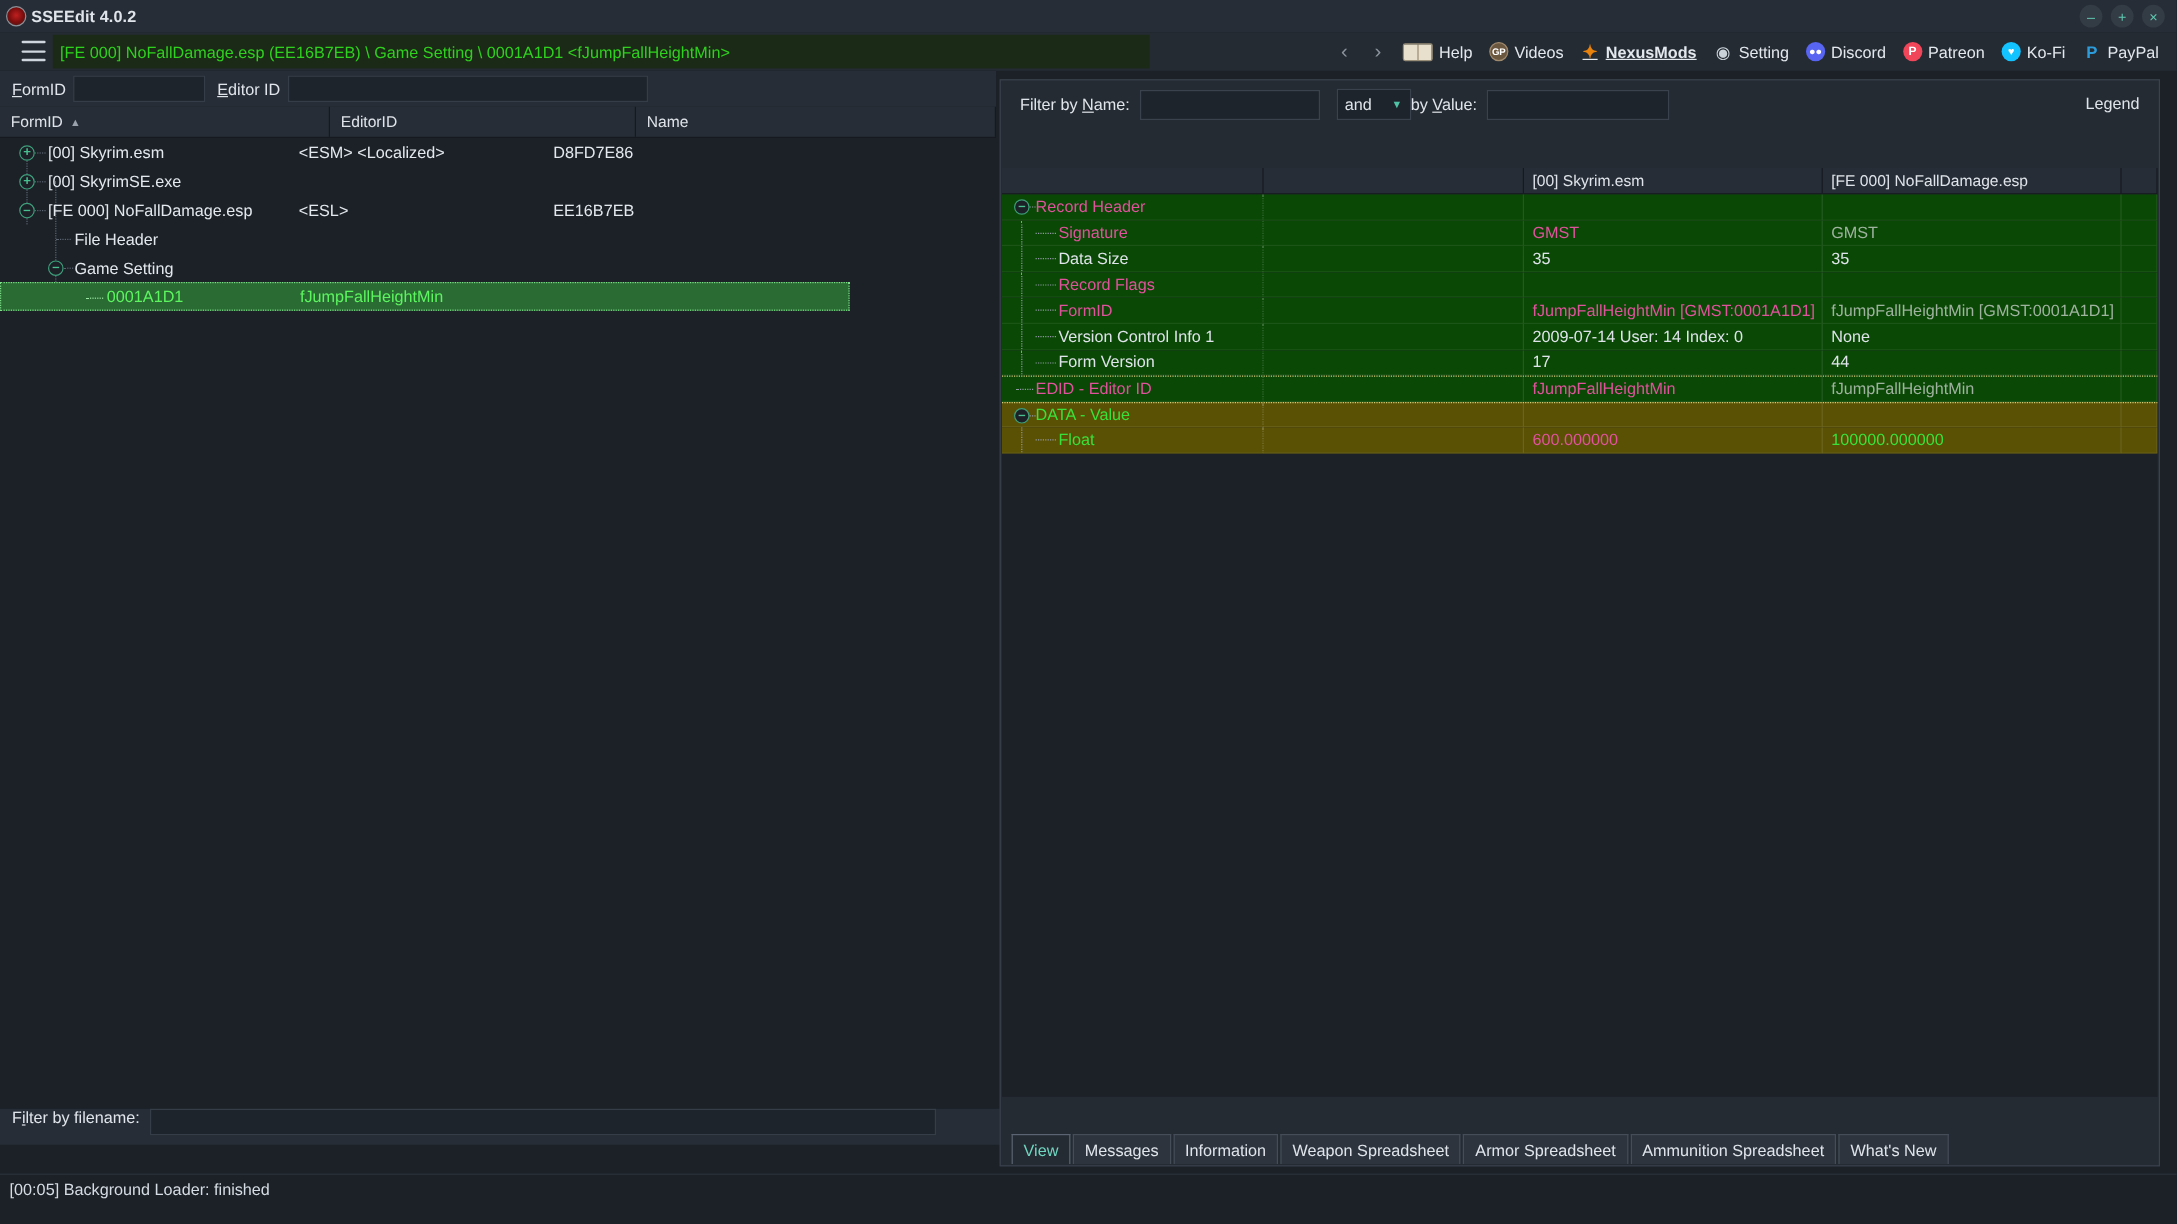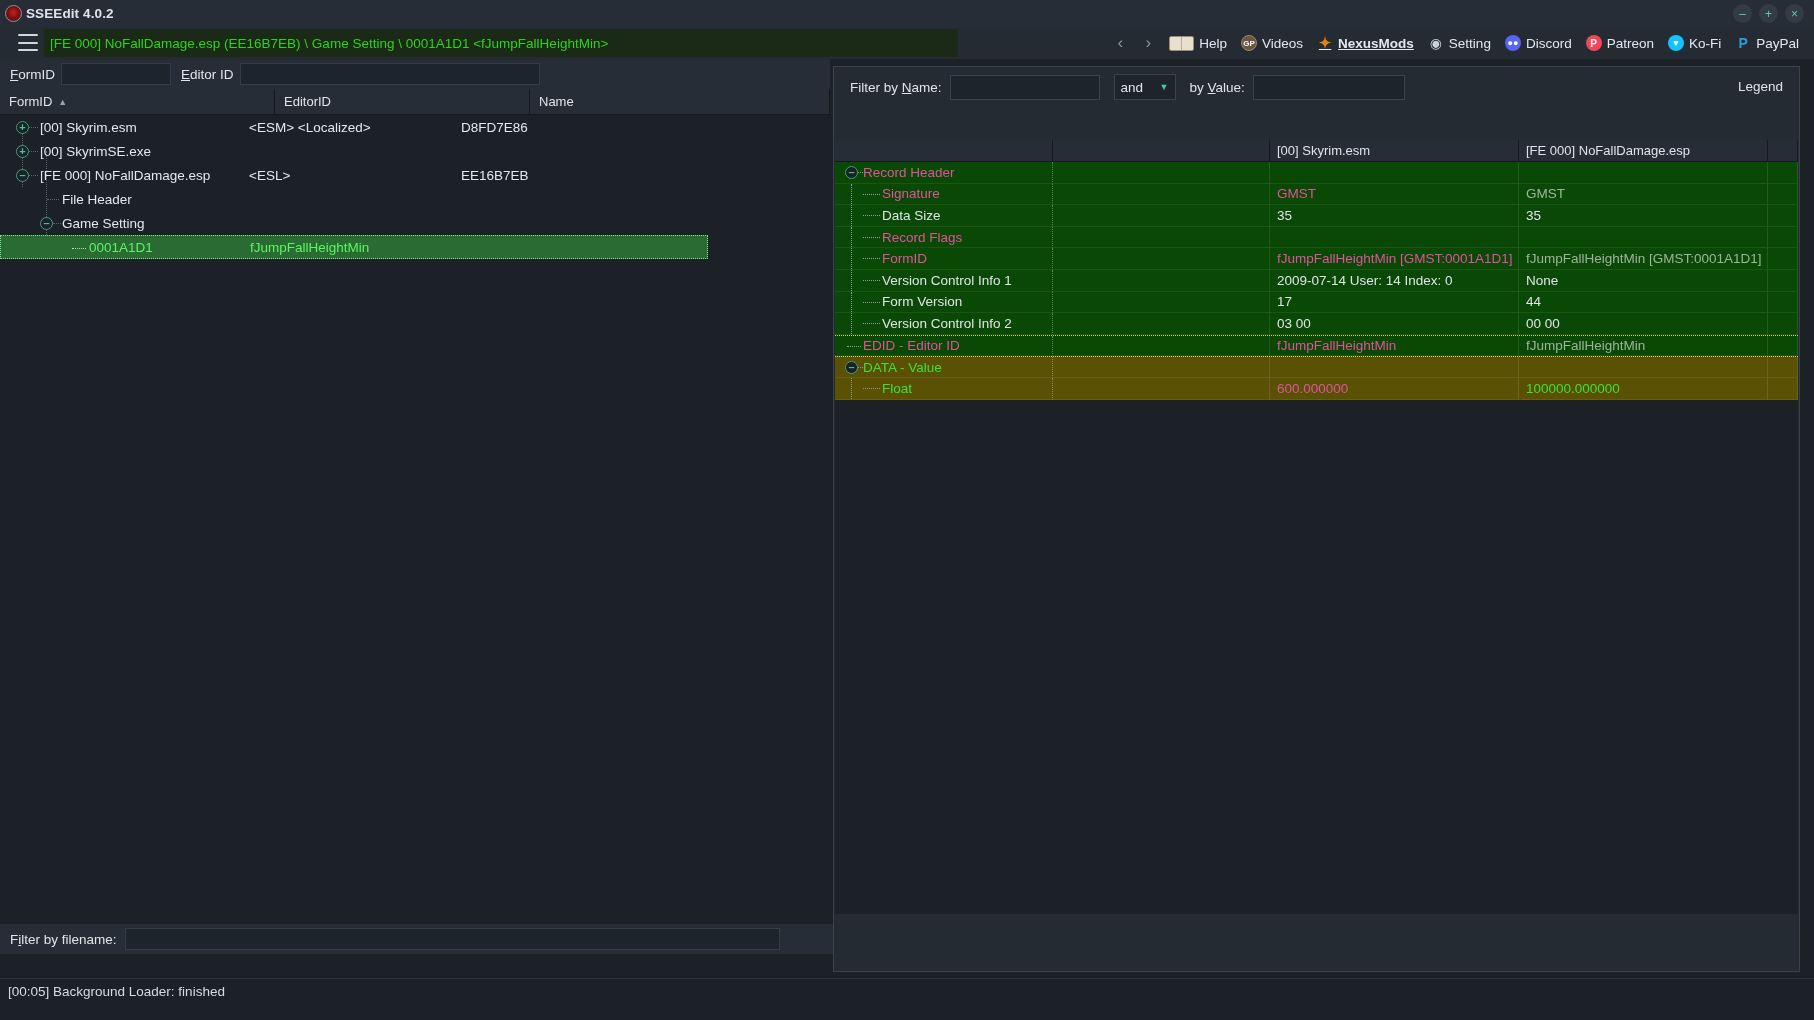--- a/index.html
+++ b/index.html
@@ -149,21 +149,21 @@
   }
   .vline {
     position: absolute; width: 0; border-left: 1px dotted #5b6470;
   }
   .hline {
     position: absolute; height: 0; border-top: 1px dotted #5b6470;
   }
 
   #left-filterbar {
     position: absolute; left: 0; top: 865px; width: 986px; height: 30px;
-    background: #272d36; display: flex; align-items: center;
+    background: #272d36; display: flex; 
   }
   #filename-input {
     background: #1e242b; border: 1px solid #353d48; height: 22px;
     width: 655px; margin-left: 8px;
   }
 
   
   #statusbar {
     position: absolute; left: 0; top: 978px; width: 1814px; height: 42px;
     background: #1c2128; border-top: 1px solid #2b323b;
@@ -428,21 +428,21 @@
 
 <div id="right-panel">
 
   <div id="filter-row">
     <span class="fr-label" style="margin-left:16px;">Filter by <u>N</u>ame:</span>
     <div class="fr-input" id="fname-input"></div>
     <div id="fselect">
       <span>and</span>
       <span class="caret">▼</span>
     </div>
-    <span class="fr-label" style="margin-left:14px;">by <u>V</u>alue:</span>
+    <span class="fr-label" style="">by <u>V</u>alue:</span>
     <div class="fr-input" id="fvalue-input"></div>
     <span id="legend-link">Legend</span>
   </div>
 
 
   <div id="grid">
     <div id="grid-head">
       <div class="gh" id="gh0"></div>
       <div class="gh" id="gh1"></div>
       <div class="gh" id="gh2">[00] Skyrim.esm</div>
@@ -527,31 +527,20 @@
         <div class="gvline"></div>
         <div class="gdash2"></div>
         <div class="gtext-l2 lbl-white">Form Version</div>
       </div>
       <div class="gcell c1"></div>
       <div class="gcell c2 v-white">17</div>
       <div class="gcell c3 v-white">44</div>
       <div class="gcell c4"></div>
     </div>
 
-    <div class="grow green">
-      <div class="gcell c0">
-        <div class="gvline"></div>
-        <div class="gdash2"></div>
-        <div class="gtext-l2 lbl-white">Version Control Info 2</div>
-      </div>
-      <div class="gcell c1"></div>
-      <div class="gcell c2 v-white">03 00</div>
-      <div class="gcell c3 v-white">00 00</div>
-      <div class="gcell c4"></div>
-    </div>
 
     <div class="grow green dashrow-top">
       <div class="gcell c0">
         <div class="gdash1" style="left:12px; width:14px;"></div>
         <div class="gtext-l1 lbl-pink">EDID - Editor ID</div>
       </div>
       <div class="gcell c1"></div>
       <div class="gcell c2 v-pink">fJumpFallHeightMin</div>
       <div class="gcell c3 v-gray">fJumpFallHeightMin</div>
       <div class="gcell c4"></div>
@@ -575,17 +564,26 @@
         <div class="gdash2"></div>
         <div class="gtext-l2 lbl-green">Float</div>
       </div>
       <div class="gcell c1"></div>
       <div class="gcell c2 v-pink">600.000000</div>
       <div class="gcell c3 v-green">100000.000000</div>
       <div class="gcell c4"></div>
     </div>
   </div>
 
+  <div id="tabs">
+    <div class="tab active">View</div>
+    <div class="tab">Messages</div>
+    <div class="tab">Information</div>
+    <div class="tab">Weapon Spreadsheet</div>
+    <div class="tab">Armor Spreadsheet</div>
+    <div class="tab">Ammunition Spreadsheet</div>
+    <div class="tab">What's New</div>
+  </div>
 </div>
 
 <div id="statusbar">
   <span id="status-text">[00:05] Background Loader: finished</span>
 </div>
 
 </body></html>

